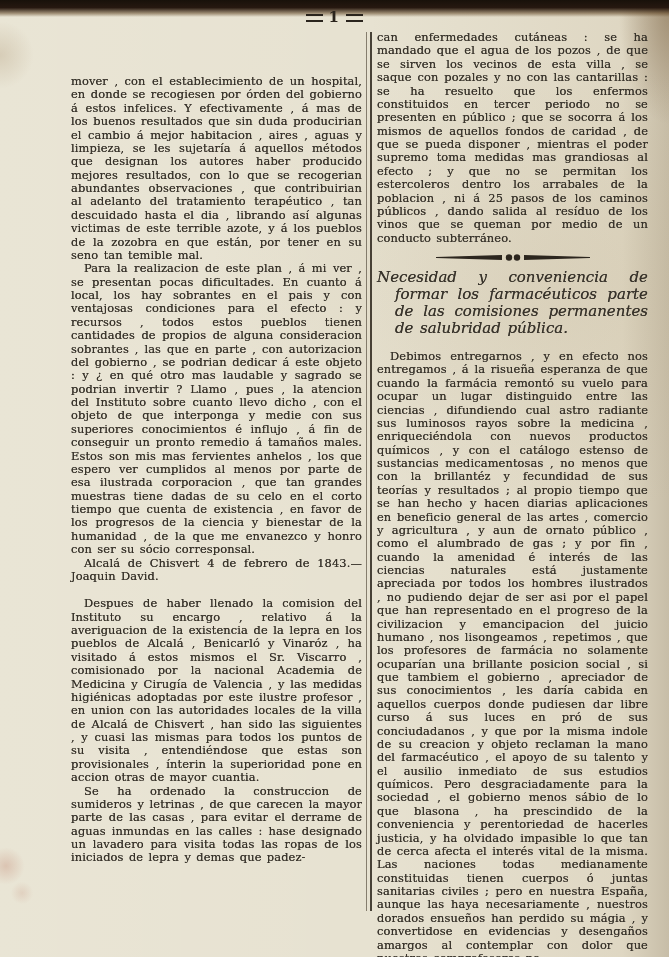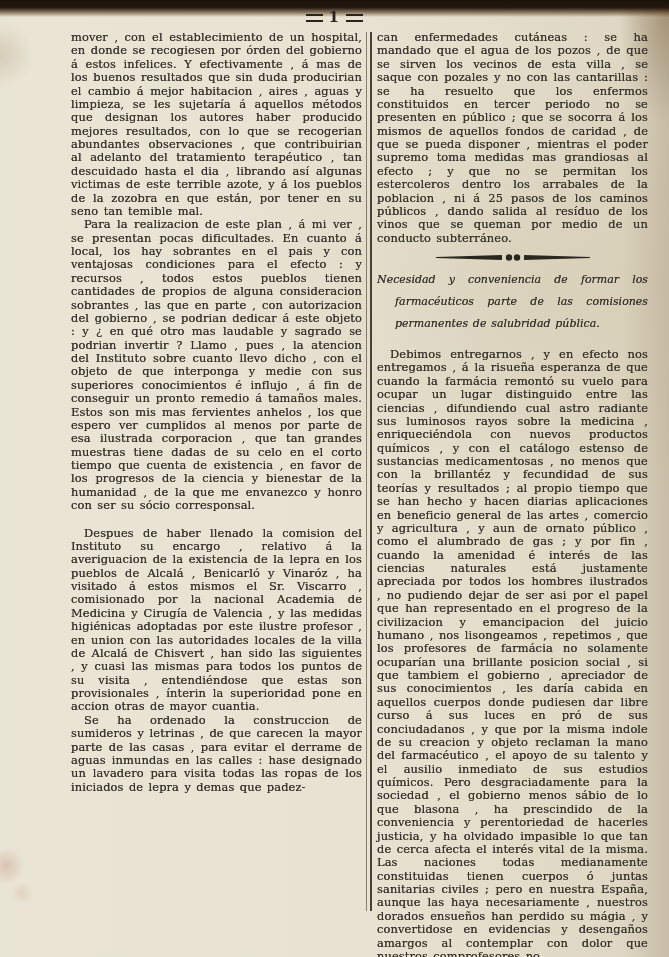--- a/index.html
+++ b/index.html
@@ -31,21 +31,21 @@
     border-top:2.6px solid #2a241d; border-bottom:2.6px solid #2a241d;
   }
   .pagenum {
     font-size:15px; font-weight:bold; letter-spacing:1.5px; color:#2a241d;
     line-height:1;
   }
   .columns {
     position:absolute; top:31px; left:71px; right:21px; bottom:0;
     display:flex; align-items:stretch;
   }
-  .col-left { width:291px; }
+  .col-left { width:291px;margin-top:44px; }
   .col-rule {
     width:3px; margin:1px 5px 46px 4px;
     border-left:1px solid rgba(80,70,55,0.65);
     border-right:2px solid rgba(50,43,33,0.88);
   }
   .col-right { flex:1; }
   .body-p {
     margin:0;
     font-size:11.45px;
     line-height:13.38px;
@@ -54,22 +54,22 @@
     letter-spacing:0.1px;
     text-shadow:0 0 0.4px rgba(55,50,42,0.85);
   }
   .indent { text-indent:13px; }
   .no-indent { text-indent:0; }
   .gap-before { margin-top:14px; }
   .ornament { display:flex; justify-content:center; margin:7px 0 6px; }
   .section-heading {
     margin:0 0 13px;
     font-style:italic;
-    font-size:11px;
-    line-height:22px;
+    font-size:15px;
+    line-height:17px;
     text-align:justify;
     word-spacing:0.12em;
     padding-left:18px; text-indent:-18px;
     text-shadow:0 0 0.4px rgba(55,50,42,0.85);
   }
 </style>
 </head>
 <body>
 
 <div class="sheet">
@@ -79,20 +79,21 @@
     <span class="eq-bar"></span>
     <span class="pagenum">1</span>
     <span class="eq-bar"></span>
   </header>
 
   <main class="columns">
 
     <section class="col-left">
       <p class="body-p no-indent">mover , con el establecimiento de un hospital, en donde se recogiesen por órden del gobierno á estos infelices. Y efectivamente , á mas de los buenos resultados que sin duda producirian el cambio á mejor habitacion , aires , aguas y limpieza, se les sujetaría á aquellos métodos que designan los autores haber producido mejores resultados, con lo que se recogerian abundantes observaciones , que contribuirian al adelanto del tratamiento terapéutico , tan descuidado hasta el dia , librando así algunas victimas de este terrible azote, y á los pueblos de la zozobra en que están, por tener en su seno tan temible mal.</p>
       <p class="body-p indent">Para la realizacion de este plan , á mi ver , se presentan pocas dificultades. En cuanto á local, los hay sobrantes en el pais y con ventajosas condiciones para el efecto : y recursos , todos estos pueblos tienen cantidades de propios de alguna consideracion sobrantes , las que en parte , con autorizacion del gobierno , se podrian dedicar á este objeto : y ¿ en qué otro mas laudable y sagrado se podrian invertir ? Llamo , pues , la atencion del Instituto sobre cuanto llevo dicho , con el objeto de que interponga y medie con sus superiores conocimientos é influjo , á fin de conseguir un pronto remedio á tamaños males. Estos son mis mas fervientes anhelos , los que espero ver cumplidos al menos por parte de esa ilustrada corporacion , que tan grandes muestras tiene dadas de su celo en el corto tiempo que cuenta de existencia , en favor de los progresos de la ciencia y bienestar de la humanidad , de la que me envanezco y honro con ser su sócio corresponsal.</p>
+      <p class="body-p indent">Alcalá de Chisvert 4 de febrero de 1843.— Joaquin David.</p>
       <p class="body-p indent gap-before">Despues de haber llenado la comision del Instituto su encargo , relativo á la averiguacion de la existencia de la lepra en los pueblos de Alcalá , Benicarló y Vinaróz , ha visitado á estos mismos el Sr. Viscarro , comisionado por la nacional Academia de Medicina y Cirugía de Valencia , y las medidas higiénicas adoptadas por este ilustre profesor , en union con las autoridades locales de la villa de Alcalá de Chisvert , han sido las siguientes , y cuasi las mismas para todos los puntos de su visita , entendiéndose que estas son provisionales , ínterin la superioridad pone en accion otras de mayor cuantia.</p>
       <p class="body-p indent">Se ha ordenado la construccion de sumideros y letrinas , de que carecen la mayor parte de las casas , para evitar el derrame de aguas inmundas en las calles : hase designado un lavadero para visita todas las ropas de los iniciados de lepra y demas que padez-</p>
     </section>
 
     <div class="col-rule"></div>
 
     <section class="col-right">
       <p class="body-p no-indent">can enfermedades cutáneas : se ha mandado que el agua de los pozos , de que se sirven los vecinos de esta villa , se saque con pozales y no con las cantarillas : se ha resuelto que los enfermos constituidos en tercer periodo no se presenten en público ; que se socorra á los mismos de aquellos fondos de caridad , de que se pueda disponer , mientras el poder supremo toma medidas mas grandiosas al efecto ; y que no se permitan los estercoleros dentro los arrabales de la poblacion , ni á 25 pasos de los caminos públicos , dando salida al resíduo de los vinos que se queman por medio de un conducto subterráneo.</p>
 
       <div class="ornament">

